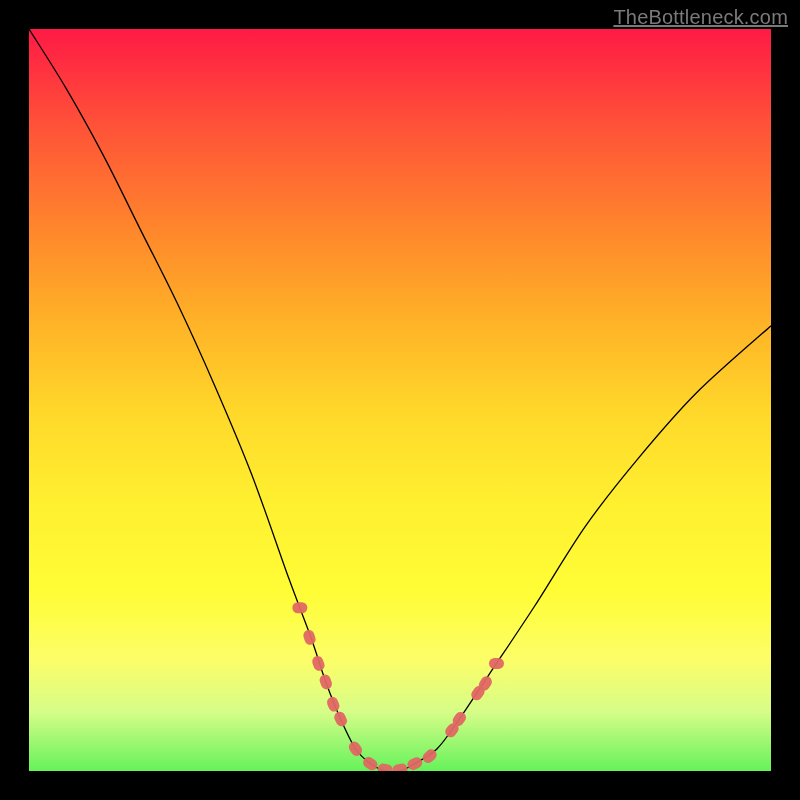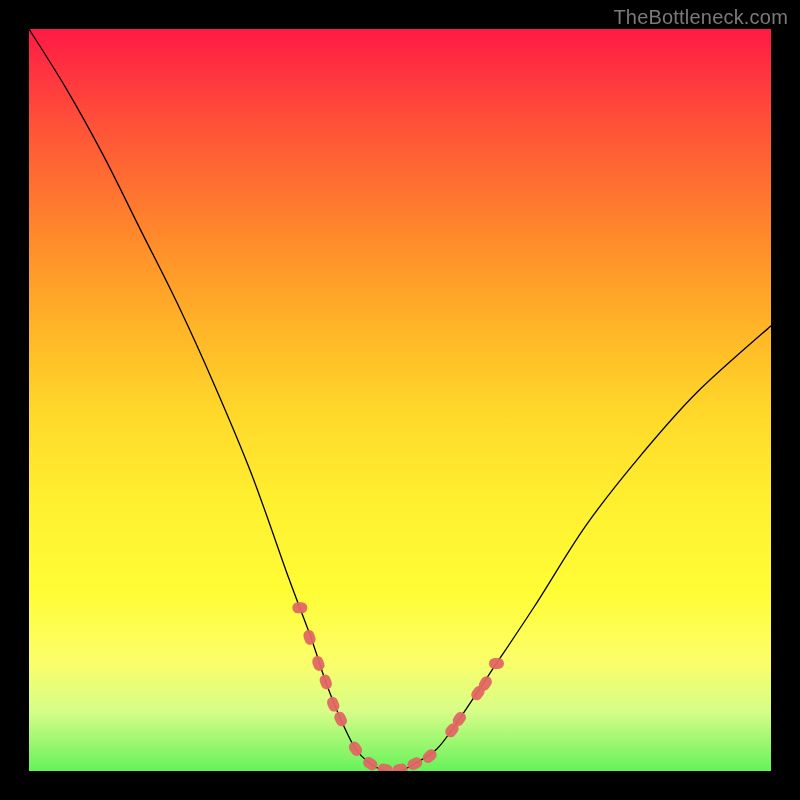--- a/index.html
+++ b/index.html
@@ -32,20 +32,21 @@
   }
   .watermark {
     position: absolute;
     top: 6px;
     right: 12px;
     color: #7a7a7a;
     font-size: 20px;
     font-weight: 400;
     letter-spacing: 0.2px;
     z-index: 5;
+    text-decoration: underline;
   }
   svg.overlay {
     position: absolute;
     left: 29px;
     top: 29px;
     width: 742px;
     height: 742px;
     z-index: 2;
   }
   .curve {

